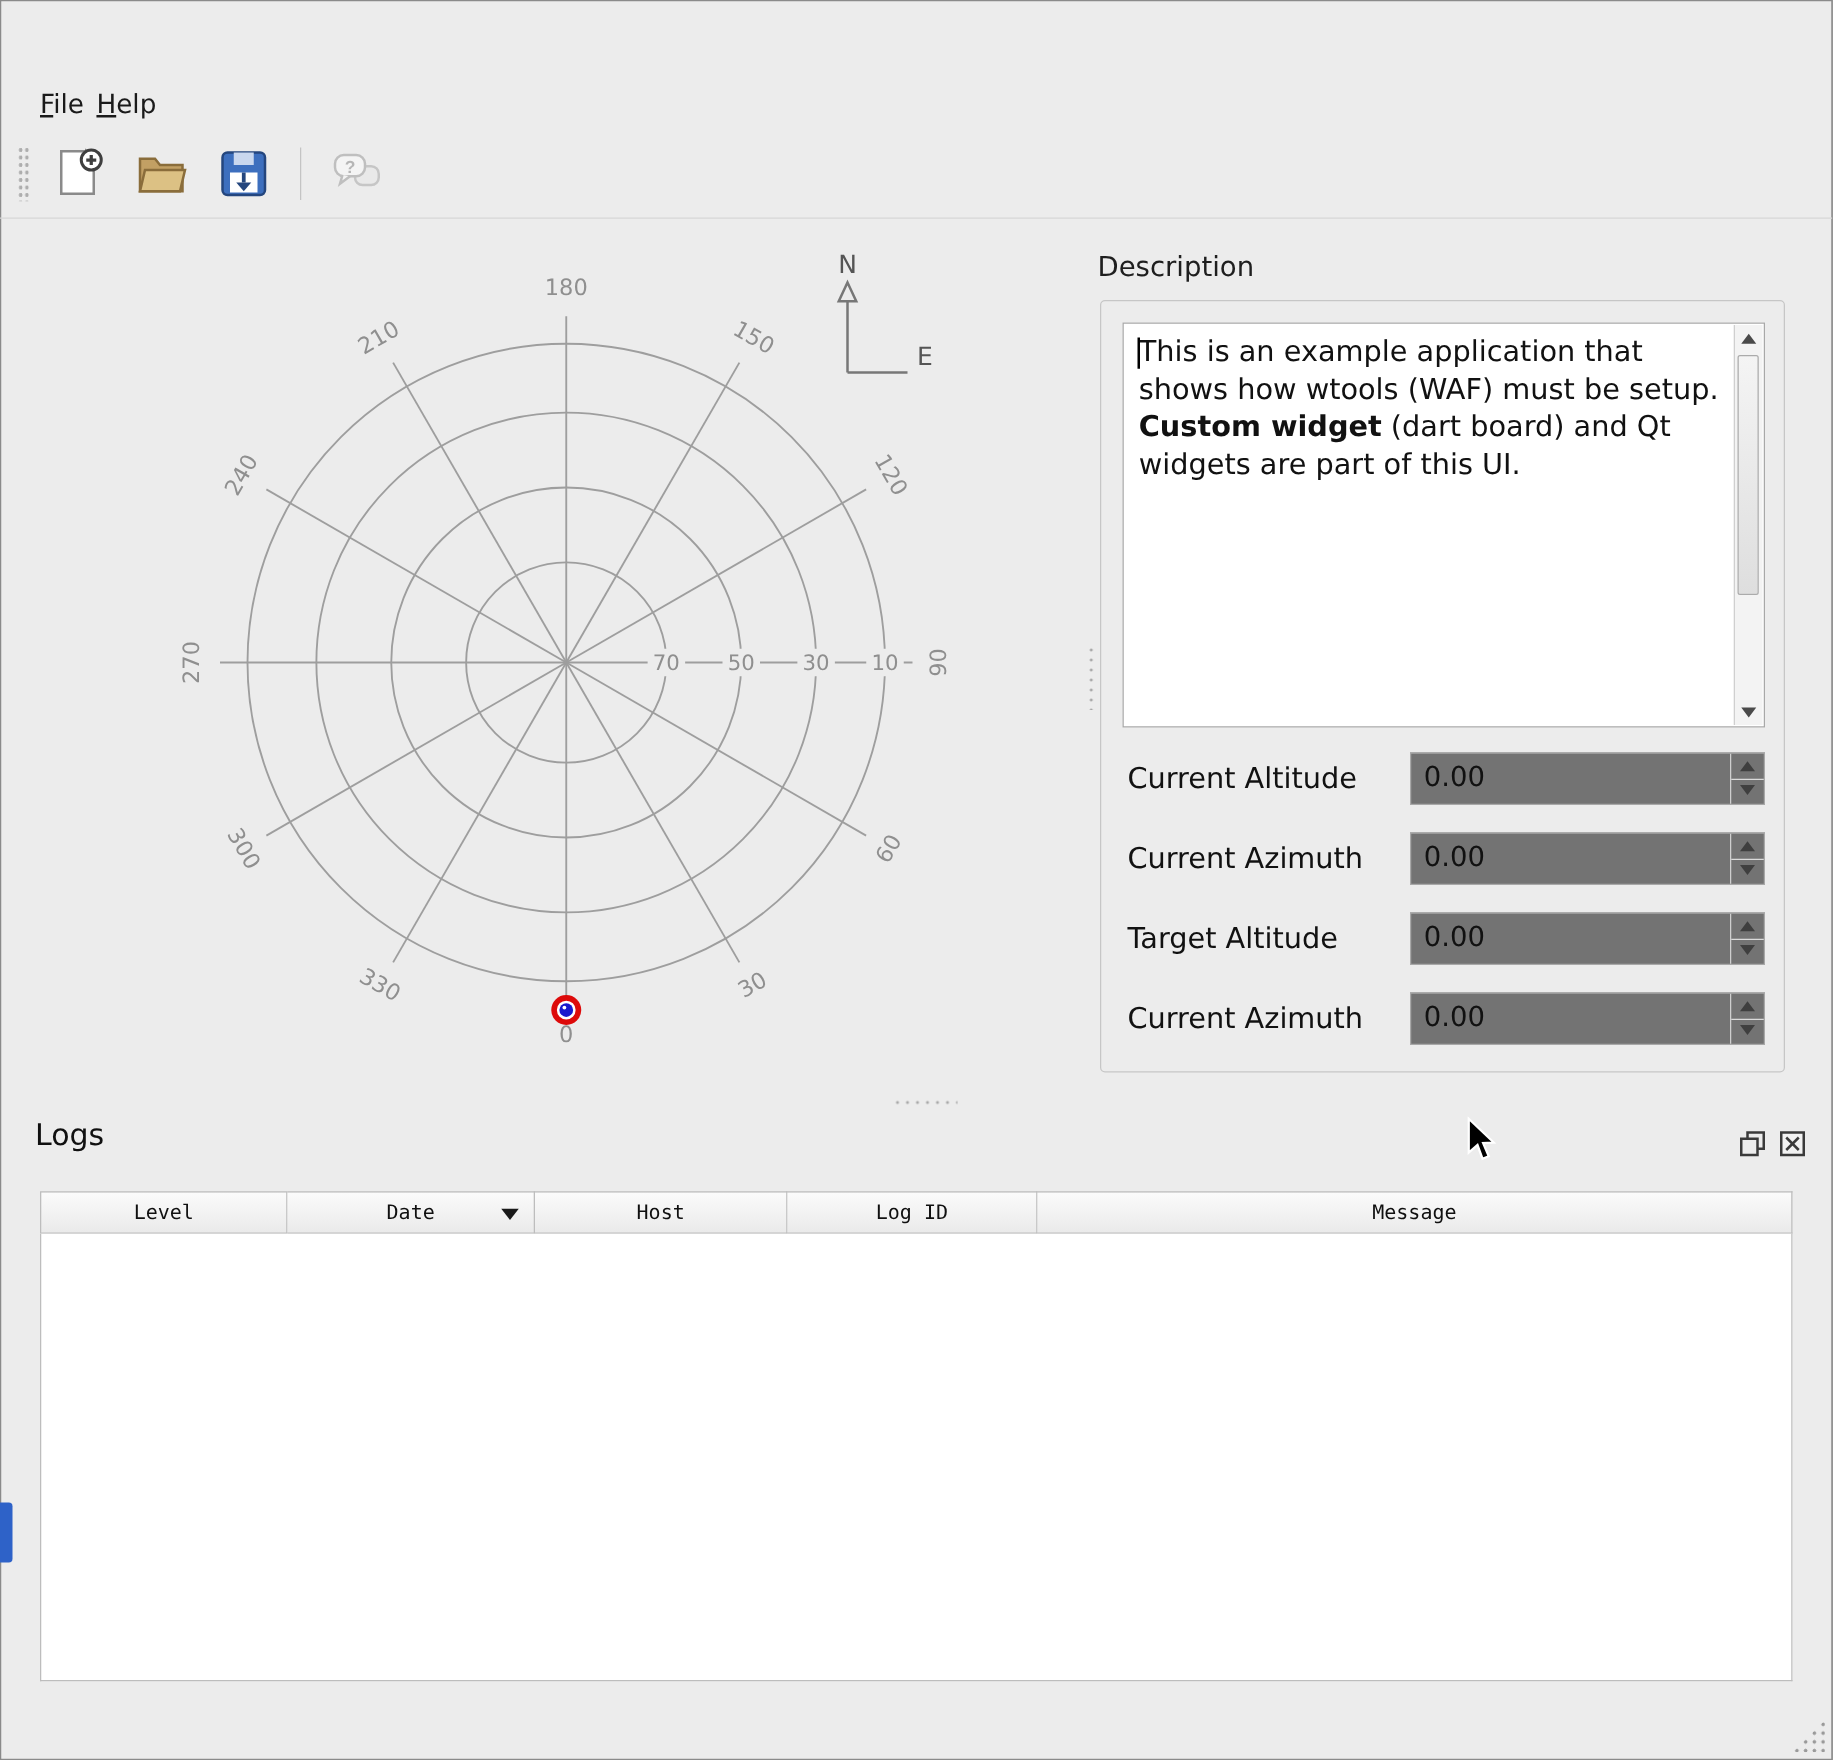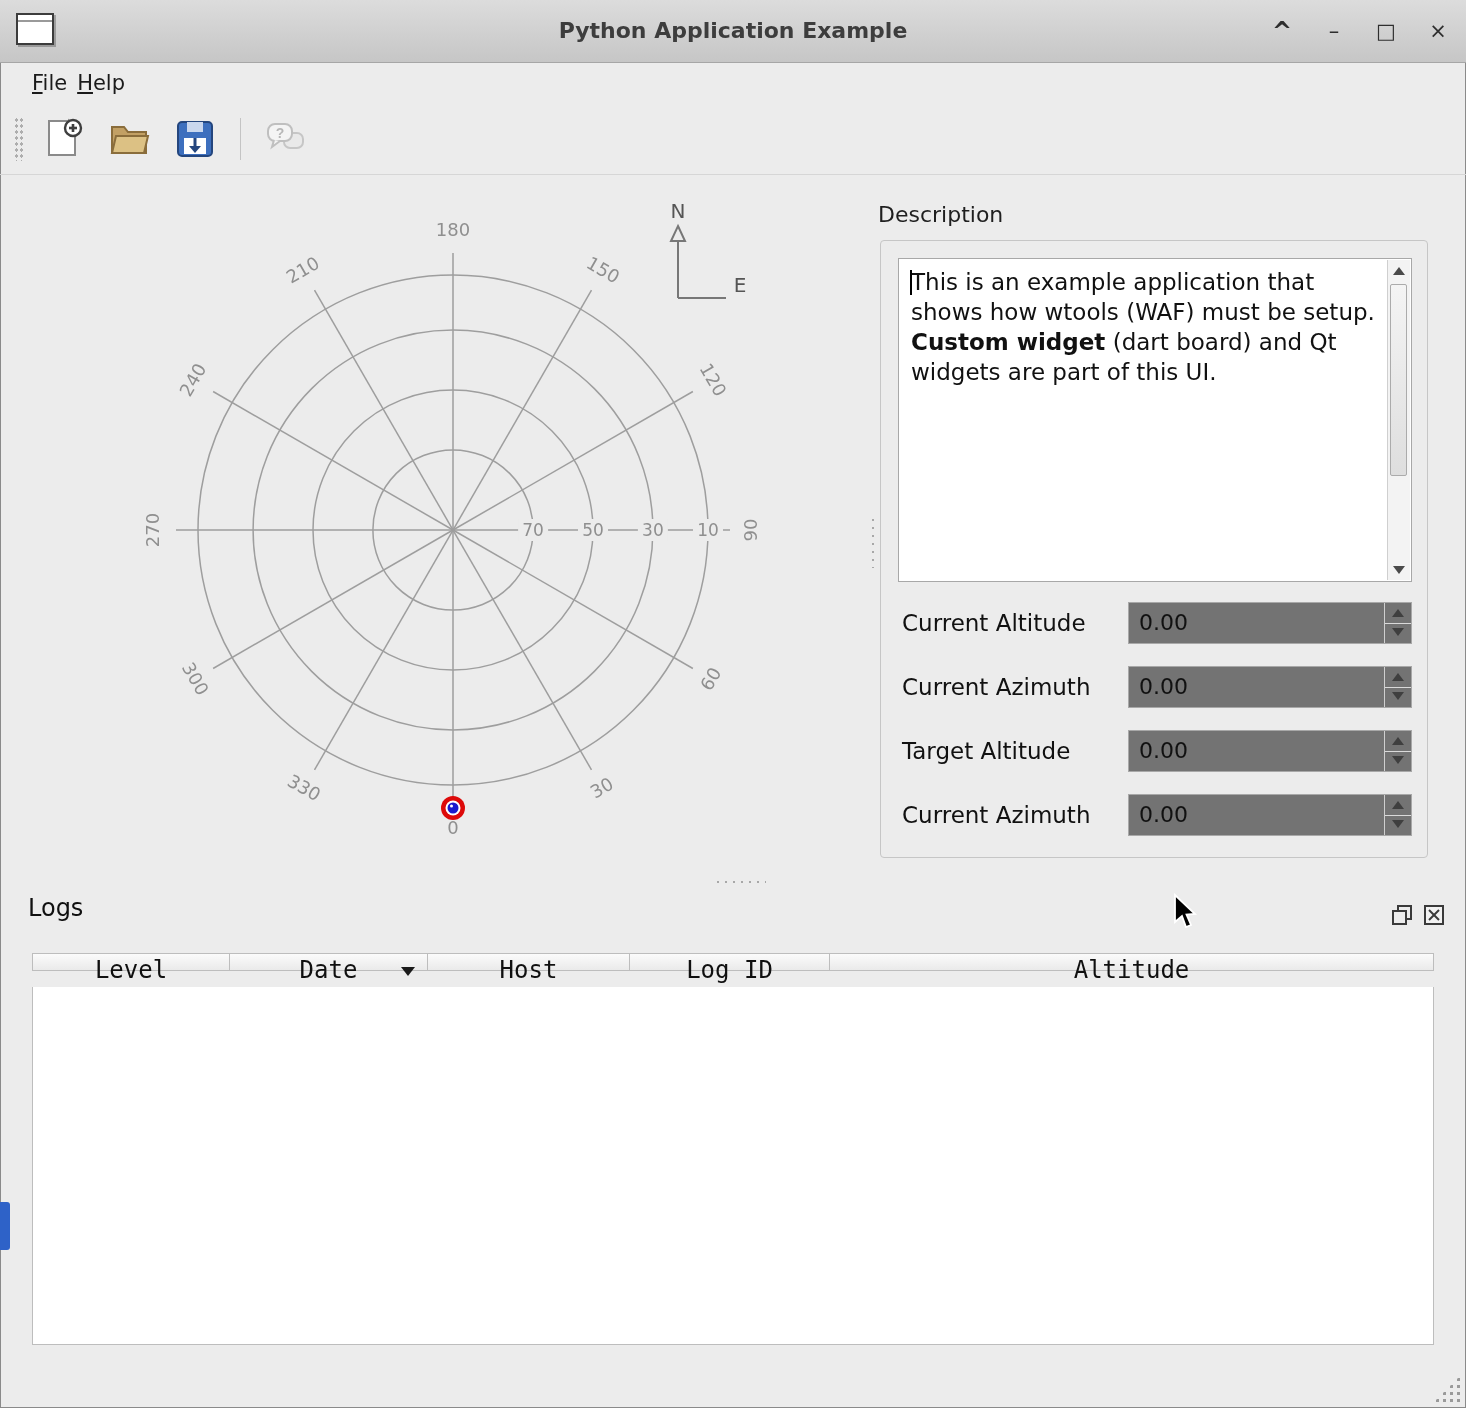--- a/index.html
+++ b/index.html
@@ -64,51 +64,41 @@
   
   .h-splitter{position:absolute;left:714px;top:878px;width:52px;height:8px;
     background-image:radial-gradient(#a8a8a8 1.2px,transparent 1.3px);background-size:8px 8px;}
   .v-splitter{position:absolute;left:869px;top:516px;width:8px;height:52px;
     background-image:radial-gradient(#a8a8a8 1.2px,transparent 1.3px);background-size:8px 8px;}
   
   .logs-title{position:absolute;left:28px;top:894px;font-size:24px;color:#101010;}
   .logs-btn{position:absolute;top:903px;width:24px;height:24px;}
   .logs-btn.float{right:52px;}
   .logs-btn.close{right:20px;}
-  .thead-cell{position:absolute;top:953px;height:18px;box-sizing:border-box;
+  .thead-cell{position:absolute;top:953px;height:34px;box-sizing:border-box;
     background:linear-gradient(#fbfbfb,#eaeaea);border:1px solid #bdbdbd;border-left:none;
-    font-family:"DejaVu Sans Mono","Liberation Mono",monospace;font-size:24px;
+    font-family:"DejaVu Sans Mono","Liberation Mono",monospace;font-size:16px;
     text-align:center;line-height:32px;color:#101010;}
   .thead-cell.first{border-left:1px solid #bdbdbd;}
   .sort-arrow{position:absolute;right:12px;top:13px;width:0;height:0;
     border-left:7px solid transparent;border-right:7px solid transparent;border-top:9px solid #1a1a1a;}
   .table-body{position:absolute;left:32px;top:987px;width:1402px;height:358px;background:#fff;
     border:1px solid #bdbdbd;border-top:none;box-sizing:border-box;}
   
   .resize-grip{position:absolute;right:6px;bottom:6px;width:26px;height:26px;
     background-image:radial-gradient(#9a9a9a 1.5px,transparent 1.6px);background-size:7px 7px;
     clip-path:polygon(100% 0,100% 100%,0 100%);}
   .dock-tab{position:absolute;left:0;top:1202px;width:10px;height:48px;background:#2e62c8;border-radius:0 3px 3px 0;}
   .mouse-cursor{position:absolute;left:1172px;top:893px;pointer-events:none;}
 </style>
 </head>
 <body>
 
 <div id="app">
 
-  <div class="titlebar">
-    <span class="app-icon"></span>
-    <span class="win-title">Python Application Example</span>
-    <span class="controls">
-      <span class="ctrl shade">^</span>
-      <span class="ctrl">–</span>
-      <span class="ctrl">□</span>
-      <span class="ctrl">×</span>
-    </span>
-  </div>
 
   <div class="menubar">
     <span class="menu-item">File</span>
     <span class="menu-item">Help</span>
   </div>
 
   <div class="toolbar">
     <span class="toolbar-handle"></span>
 
     <button class="tool-btn">
@@ -282,21 +272,21 @@
     <span>Date</span>
     <span class="sort-arrow"></span>
   </div>
   <div class="thead-cell" style="left:428px;width:202px">
     <span>Host</span>
   </div>
   <div class="thead-cell" style="left:630px;width:200px">
     <span>Log ID</span>
   </div>
   <div class="thead-cell" style="left:830px;width:604px">
-    <span>Altitude</span>
+    <span>Message</span>
   </div>
   <div class="table-body"></div>
 
   <div class="dock-tab"></div>
   <div class="resize-grip"></div>
 
   <svg class="mouse-cursor" width="30" height="38" viewBox="0 0 30 38">
     <path d="M3 2 L3 29 L10 23 L14 34 L19 32 L14.5 21.5 L23 21 Z" fill="#000" stroke="#fff" stroke-width="1.8"></path>
   </svg>
 

